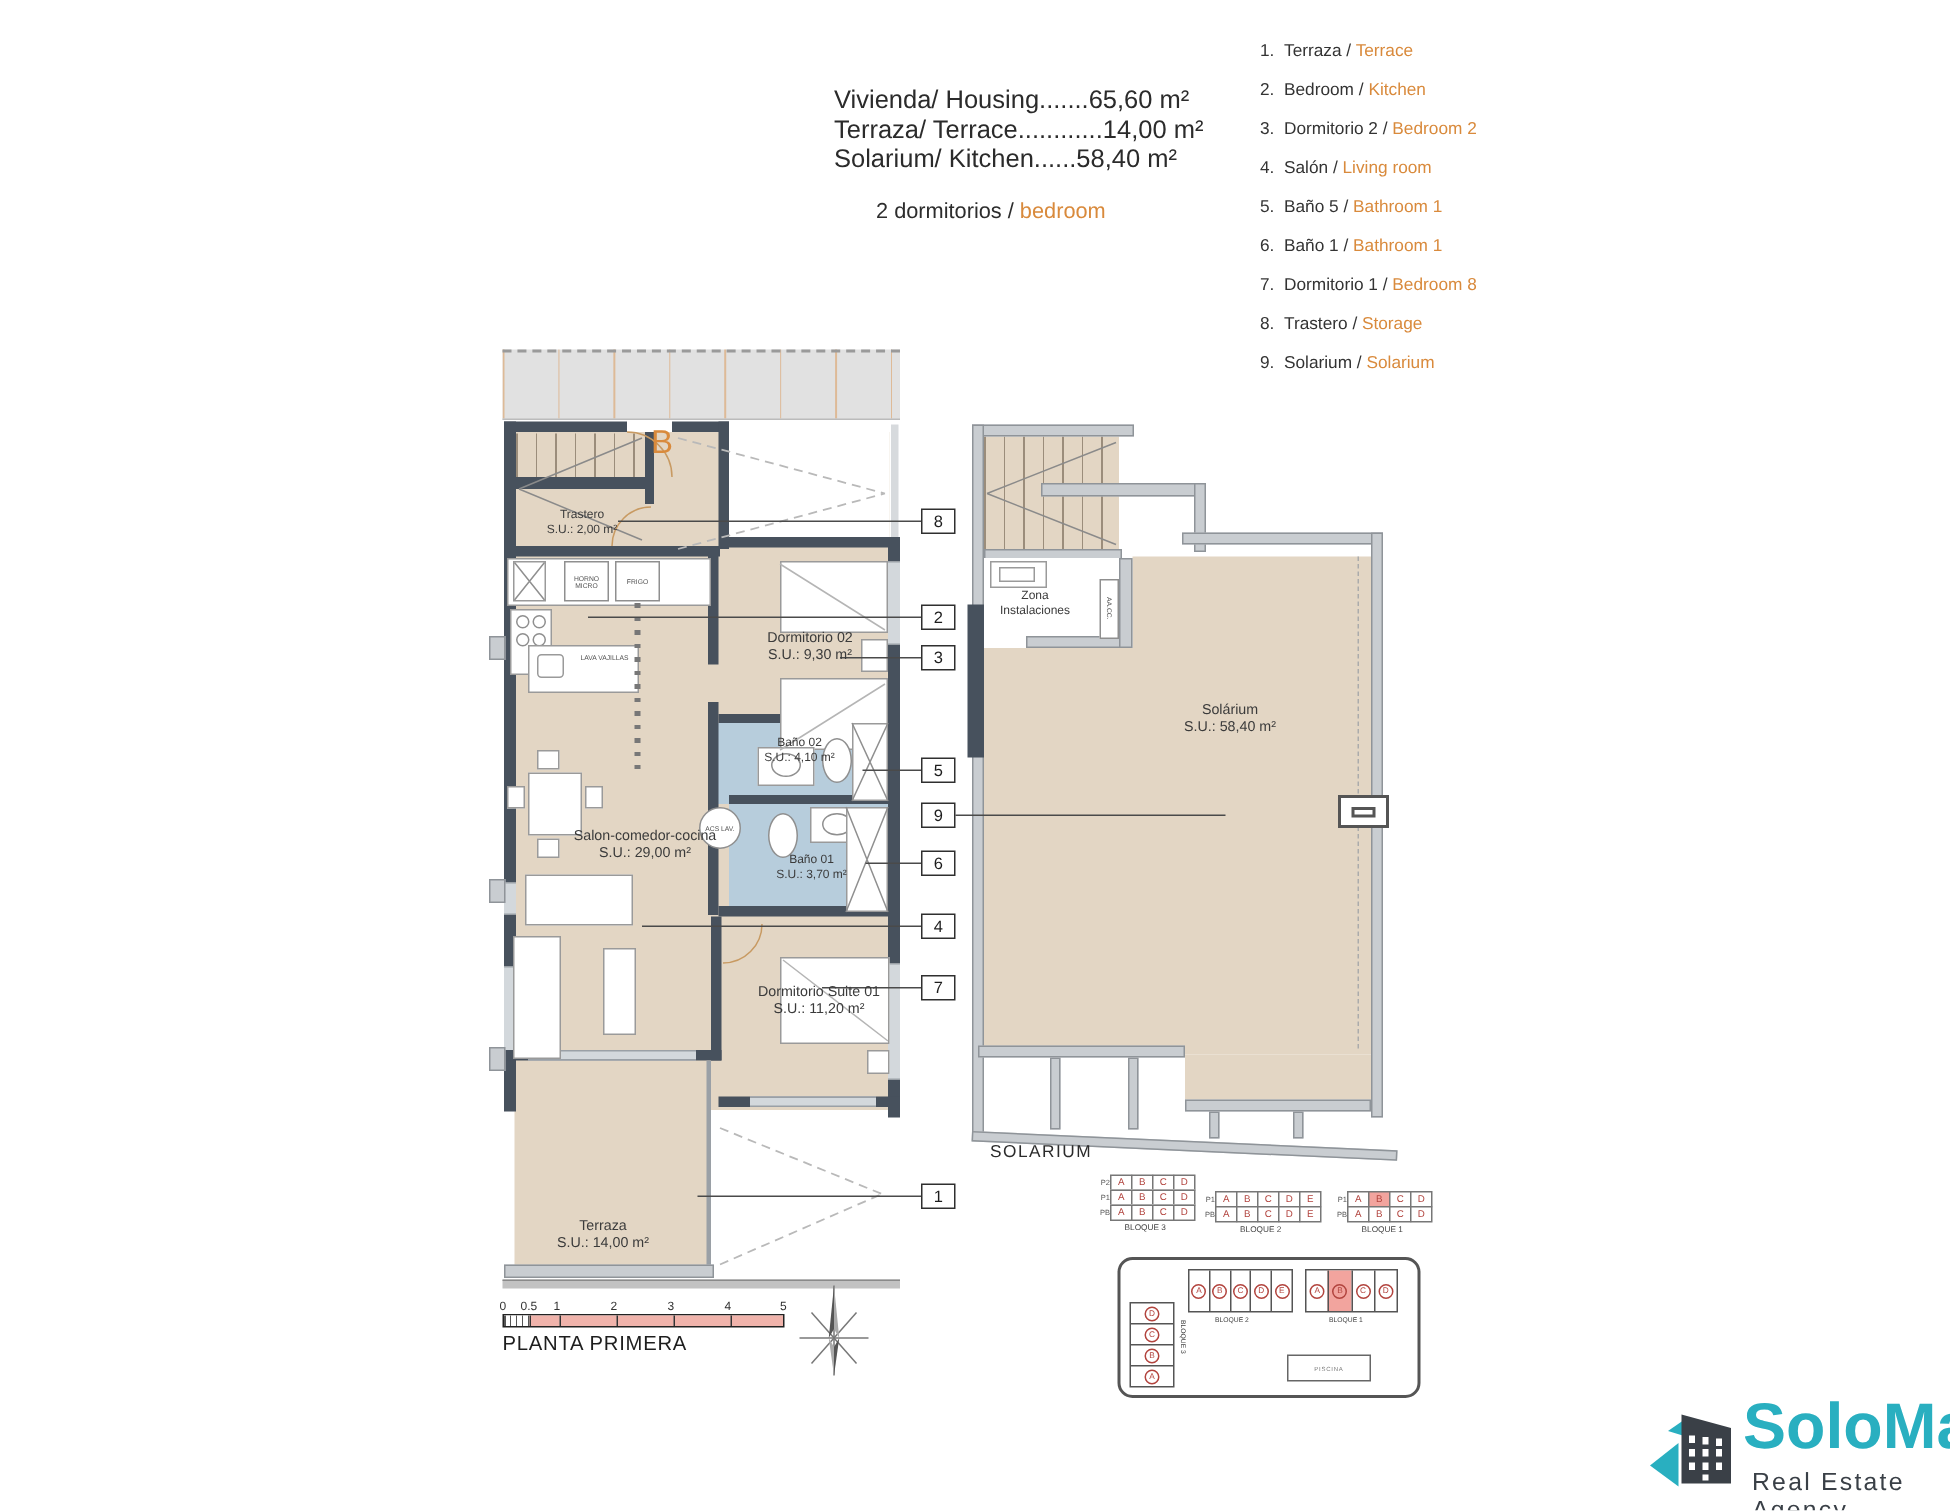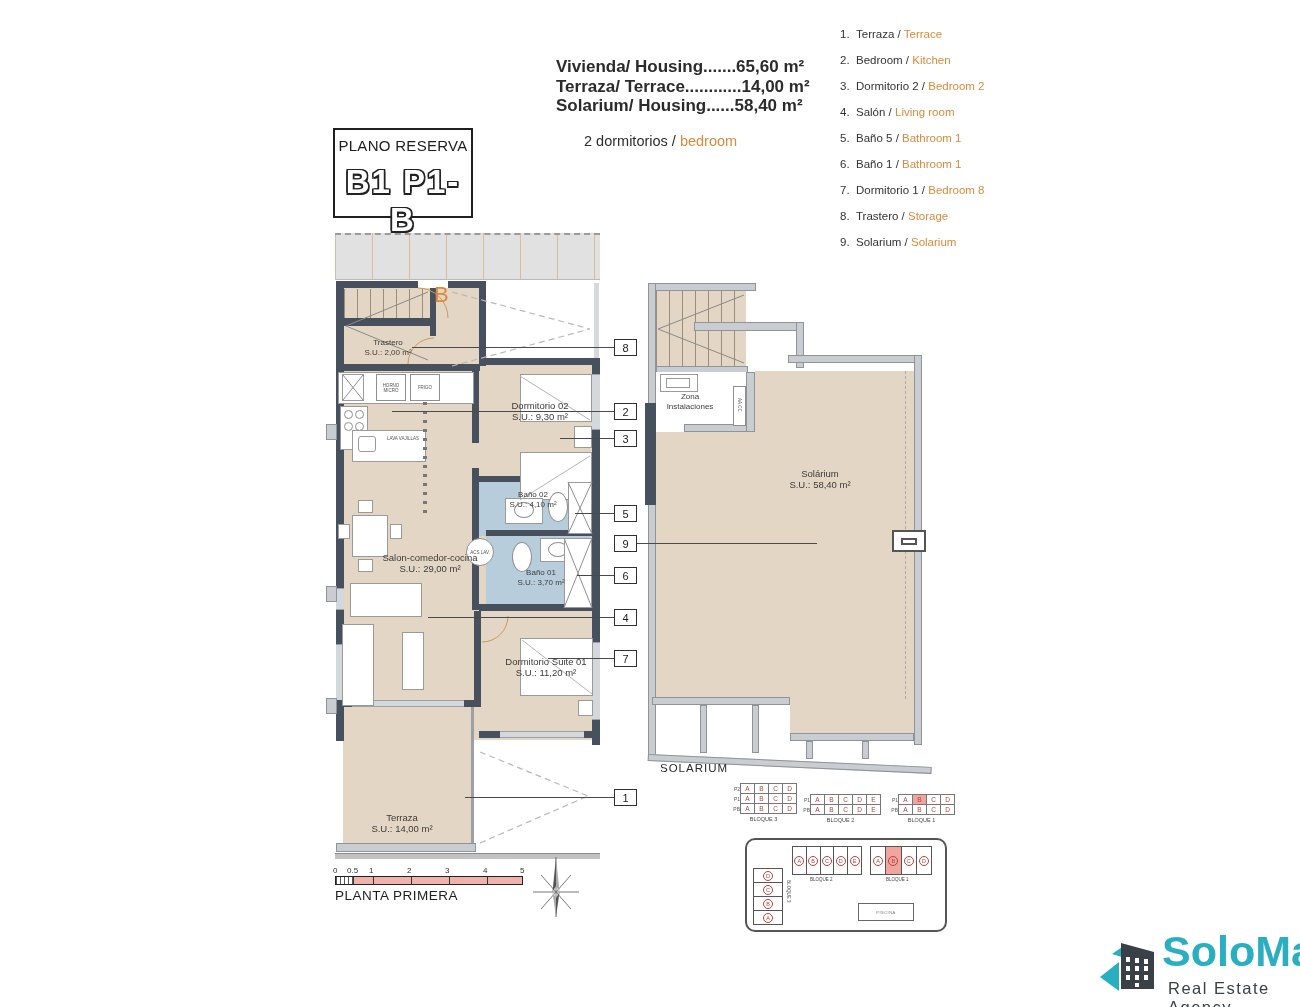--- a/index.html
+++ b/index.html
@@ -62,34 +62,30 @@
   .seg.hatched{background-image:repeating-linear-gradient(90deg,#555 0 1px,transparent 1px 4px);background-color:#fff;border-left:none;}
   
   .logo-name{position:absolute;font-size:43px;font-weight:bold;color:#29AFC0;letter-spacing:0;}
   .logo-tag{position:absolute;font-size:16.5px;color:#3A4047;letter-spacing:1.5px;}
 </style>
 </head>
 <body>
 
 <div class="page">
 
-  <div class="abs" style="left:556px;top:57px;font-weight:bold;">
+  <div class="abs" style="left:556px;top:57px;">
     <div class="area-line">Vivienda/ Housing.......65,60 m²</div>
     <div class="area-line">Terraza/ Terrace............14,00 m²</div>
-    <div class="area-line">Solarium/ Housing......58,40 m²</div>
+    <div class="area-line">Solarium/ Kitchen......58,40 m²</div>
   </div>
   <div class="abs" style="left:584px;top:133px;font-size:14.5px;">
     <span>2 dormitorios /</span>
     <span class="orange">bedroom</span>
   </div>
 
-  <div class="reserva">
-    <div class="reserva-title">PLANO RESERVA</div>
-    <div class="reserva-code">B1 P1-B</div>
-  </div>
 
   <div class="legend-item" style="top:28px;"><span class="num">1.</span><span>Terraza /</span> <span class="orange">Terrace</span></div>
   <div class="legend-item" style="top:54px;"><span class="num">2.</span><span>Bedroom /</span> <span class="orange">Kitchen</span></div>
   <div class="legend-item" style="top:80px;"><span class="num">3.</span><span>Dormitorio 2 /</span> <span class="orange">Bedroom 2</span></div>
   <div class="legend-item" style="top:106px;"><span class="num">4.</span><span>Salón /</span> <span class="orange">Living room</span></div>
   <div class="legend-item" style="top:132px;"><span class="num">5.</span><span>Baño 5 /</span> <span class="orange">Bathroom 1</span></div>
   <div class="legend-item" style="top:158px;"><span class="num">6.</span><span>Baño 1 /</span> <span class="orange">Bathroom 1</span></div>
   <div class="legend-item" style="top:184px;"><span class="num">7.</span><span>Dormitorio 1 /</span> <span class="orange">Bedroom 8</span></div>
   <div class="legend-item" style="top:210px;"><span class="num">8.</span><span>Trastero /</span> <span class="orange">Storage</span></div>
   <div class="legend-item" style="top:236px;"><span class="num">9.</span><span>Solarium /</span> <span class="orange">Solarium</span></div>
@@ -236,21 +232,21 @@
       <path d="M408,364 A26,26 0 0 1 434,338"></path>
       <path d="M508,616 A26,26 0 0 1 482,642"></path>
     </g>
   </svg>
 
   <div class="rlabel-sm" style="left:343px;top:338px;width:90px;">
     <div>Trastero</div>
     <div>S.U.: 2,00 m²</div>
   </div>
   <div class="abs" style="left:434px;top:282px;font-size:22px;color:#D98A3C;z-index:6;">B</div>
-  <div class="rlabel" style="left:478px;top:400px;width:124px;">
+  <div class="rlabel" style="left:478px;top:420px;width:124px;">
     <div>Dormitorio 02</div>
     <div>S.U.: 9,30 m²</div>
   </div>
   <div class="rlabel-sm" style="left:478px;top:490px;width:110px;">
     <div>Baño 02</div>
     <div>S.U.: 4,10 m²</div>
   </div>
   <div class="rlabel-sm" style="left:486px;top:568px;width:110px;">
     <div>Baño 01</div>
     <div>S.U.: 3,70 m²</div>

